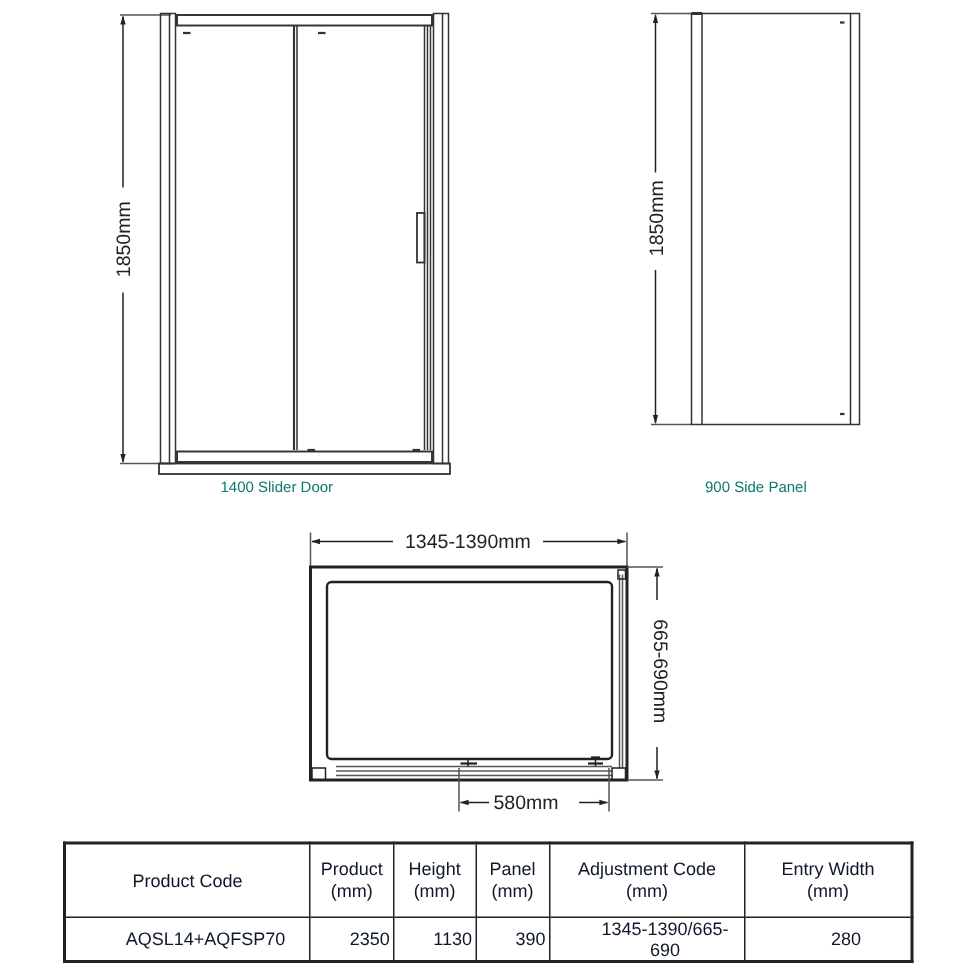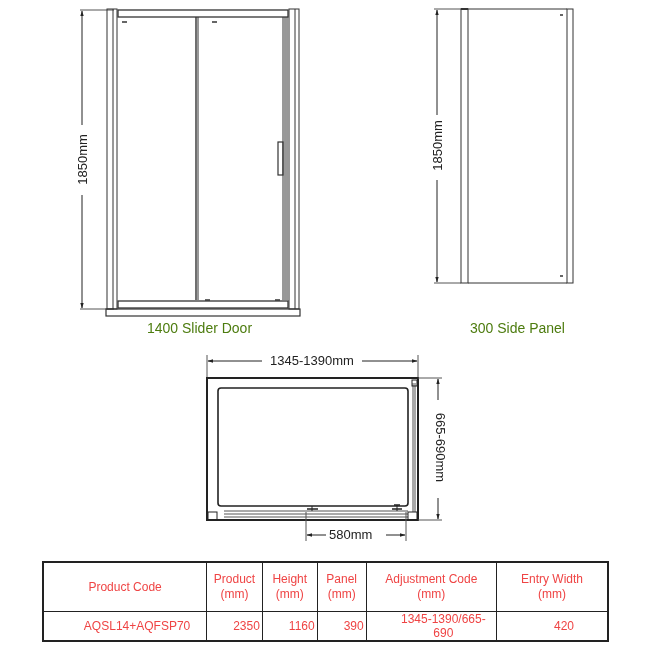--- a/index.html
+++ b/index.html
@@ -1,23 +1,23 @@
 <!DOCTYPE html>
 <html><head>
 <meta charset="utf-8">
 <style>
   html, body { margin: 0; padding: 0; background: #ffffff; }
   body { width: 650px; height: 650px; position: relative; overflow: hidden;
          font-family: "Liberation Sans", "DejaVu Sans", sans-serif; color: #222; }
   #drawing { position: absolute; left: 0; top: 0; width: 650px; height: 650px; }
-  .lbl { position: absolute; font-size: 14px; color: #4d7c0f; white-space: nowrap; }
+  .lbl { position: absolute; font-size: 10px; color: #0f766e; white-space: nowrap; }
   .dimtxt { position: absolute; font-size: 13px; color: #222; white-space: nowrap; background: #fff; padding: 0 2px; }
   .vtxt { transform-origin: center center; }
   table.spec { position: absolute; left: 42px; top: 561px; width: 567px; border-collapse: collapse;
-               border: 2px solid #222; font-size: 12px; color: #ef4444; }
+               border: 2px solid #222; font-size: 12px; color: #0f172a; }
   table.spec th, table.spec td { border: 1px solid #222; text-align: center; font-weight: normal; padding: 0 2px; }
   table.spec th { height: 48px; line-height: 15px; }
   table.spec td { height: 27px; padding-left: 26px; }
 </style>
 </head>
 <body>
 
 <svg id="drawing" viewBox="0 0 650 650" xmlns="http://www.w3.org/2000/svg">
   <defs>
     <marker id="arr" viewBox="0 0 10 10" refX="9" refY="5" markerWidth="6" markerHeight="6" orient="auto-start-reverse">
@@ -109,21 +109,21 @@
     <line x1="406" y1="512" x2="406" y2="541" stroke="#555"></line>
     <line x1="307" y1="535" x2="326" y2="535" marker-start="url(#arr)"></line>
     <line x1="386" y1="535" x2="405" y2="535" marker-end="url(#arr)"></line>
   </g>
 </svg>
 
 <div class="dimtxt vtxt" style="left:55px; top:152px; transform: rotate(-90deg);">1850mm</div>
 <div class="lbl" style="left:147px; top:320px;">1400 Slider Door</div>
 
 <div class="dimtxt vtxt" style="left:410px; top:138px; transform: rotate(-90deg);">1850mm</div>
-<div class="lbl" style="left:470px; top:320px;">300 Side Panel</div>
+<div class="lbl" style="left:470px; top:320px;">900 Side Panel</div>
 
 <div class="dimtxt" style="left:268px; top:353px;">1345-1390mm</div>
 <div class="dimtxt vtxt" style="left:404px; top:440px; transform: rotate(90deg);">665-690mm</div>
 <div class="dimtxt" style="left:327px; top:527px;">580mm</div>
 
 <table class="spec">
   <colgroup>
     <col style="width:167px">
       <col style="width:51px">
       <col style="width:47px">
@@ -138,19 +138,19 @@
       <th><span>Height</span><br><span>(mm)</span></th>
       <th><span>Panel</span><br><span>(mm)</span></th>
       <th><span>Adjustment Code</span><br><span>(mm)</span></th>
       <th><span>Entry Width</span><br><span>(mm)</span></th>
     </tr>
   </thead>
   <tbody>
     <tr>
       <td>AQSL14+AQFSP70</td>
       <td>2350</td>
-      <td>1160</td>
+      <td>1130</td>
       <td>390</td>
       <td>1345-1390/665-690</td>
-      <td>420</td>
+      <td>280</td>
     </tr>
   </tbody>
 </table>
 
 </body></html>

